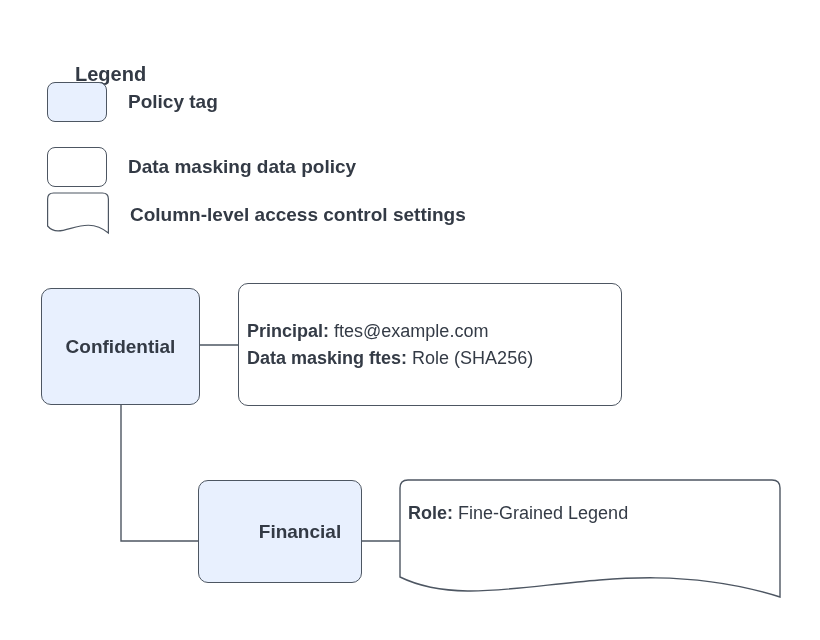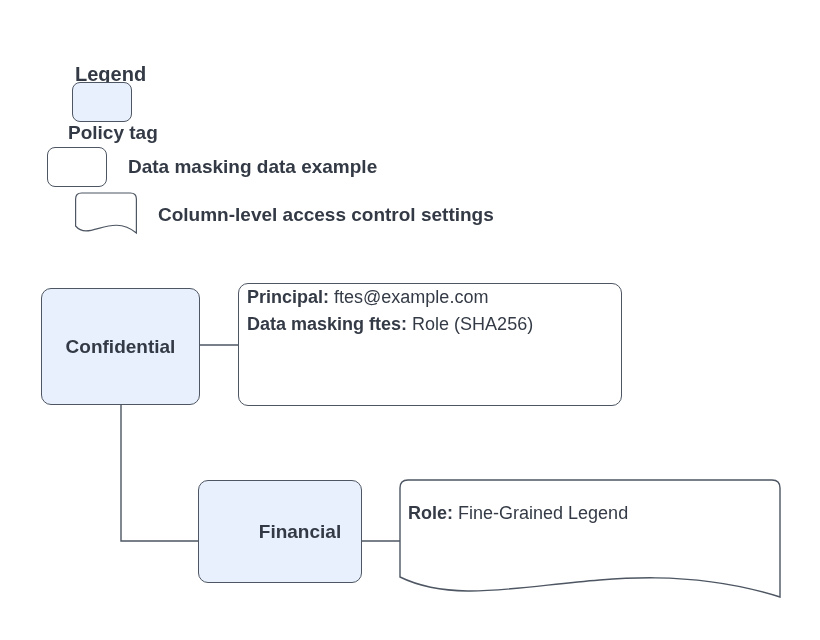--- a/index.html
+++ b/index.html
@@ -47,21 +47,21 @@
     box-sizing: border-box;
     display: flex; align-items: center; justify-content: center;
     font-size: 19px; font-weight: bold; color: #333a45;
     z-index: 2;
   }
   .policy-node {
     background: #ffffff;
     border: 1.4px solid #4d5662;
     border-radius: 10px;
     box-sizing: border-box;
-    display: flex; flex-direction: column; justify-content: flex-start;
+    display: flex; flex-direction: column; justify-content: center;
     padding-left: 8px;
     z-index: 2;
   }
   .field-line {
     font-size: 18px; line-height: 27px; color: #343b46;
     white-space: nowrap;
   }
   .field-label { font-weight: bold; margin-right: 0.28em; }
   .doc-text {
     left: 408px; top: 500px; width: 365px;
@@ -86,31 +86,31 @@
 
     <path d="M 121 405 L 121 541 L 198 541" fill="none" stroke="#4d5662" stroke-width="1.4"></path>
 
     <path d="M 362 541 L 400 541" fill="none" stroke="#4d5662" stroke-width="1.4"></path>
 
     <path d="M 400 577 C 488 620, 615 545, 780 597 L 780 488 Q 780 480 772 480 L 408 480 Q 400 480 400 488 Z" fill="#ffffff" stroke="#4d5662" stroke-width="1.4"></path>
   </svg>
 
   <div class="abs legend-title">Legend</div>
 
-  <div class="abs legend-row" style="top: 82px; height: 40px; flex-direction: column;">
+  <div class="abs legend-row" style="top: 82px; height: 40px;">
     <div class="legend-swatch swatch-blue"></div>
     <span class="legend-label">Policy tag</span>
   </div>
 
   <div class="abs legend-row" style="top: 147px; height: 40px;">
     <div class="legend-swatch swatch-white"></div>
-    <span class="legend-label">Data masking data example</span>
+    <span class="legend-label">Data masking data policy</span>
   </div>
 
-  <div class="abs legend-row" style="top: 192px; height: 46px; margin-left: 28px;">
+  <div class="abs legend-row" style="top: 192px; height: 46px;">
     <svg class="legend-doc-svg" width="62" height="46" viewBox="0 0 62 46">
       <path d="M 0.6 34 C 14 50, 36 20, 61.4 41 L 61.4 7 Q 61.4 1 55.4 1 L 6.6 1 Q 0.6 1 0.6 7 Z" fill="#ffffff" stroke="#4d5662" stroke-width="1.2"></path>
     </svg>
     <span class="legend-label">Column-level access control settings</span>
   </div>
 
   <div class="abs tag-node" style="left: 41px; top: 288px; width: 159px; height: 117px;">
     <span>Confidential</span>
   </div>
 

